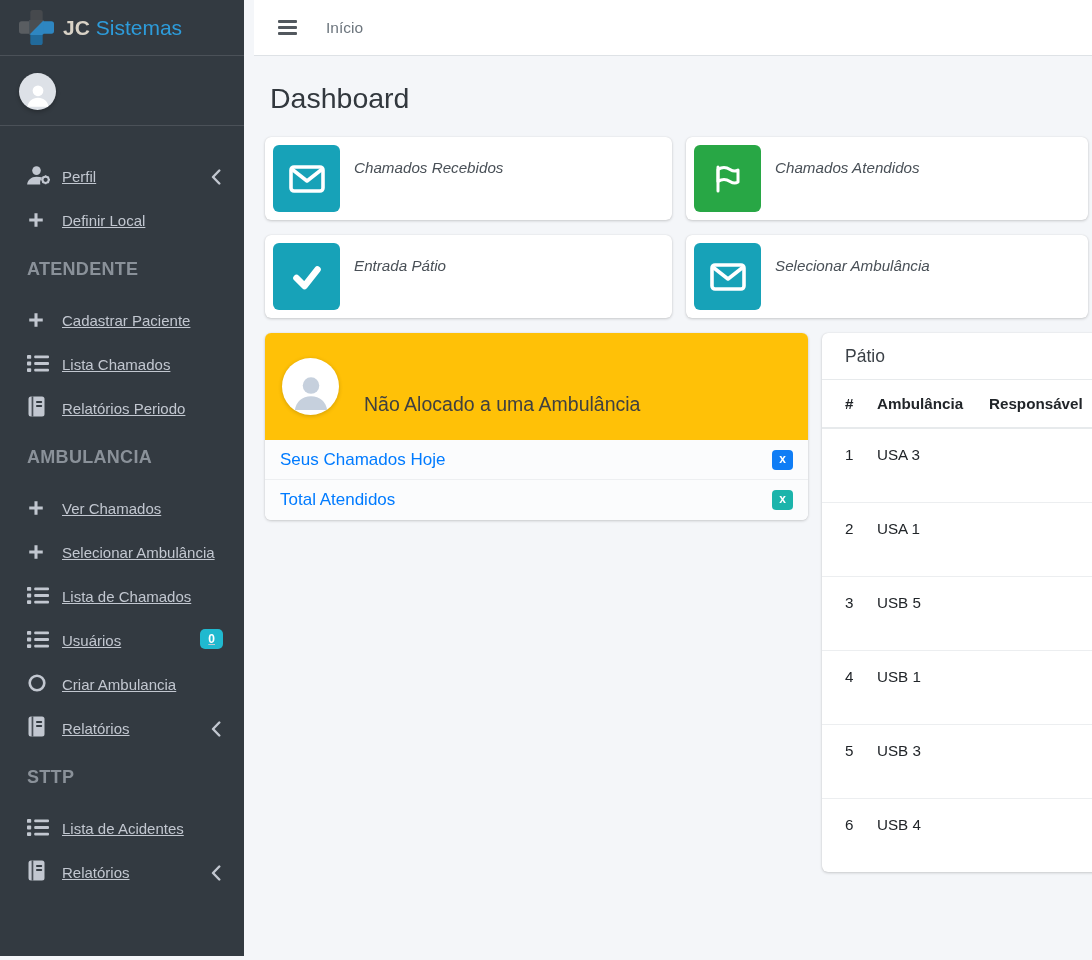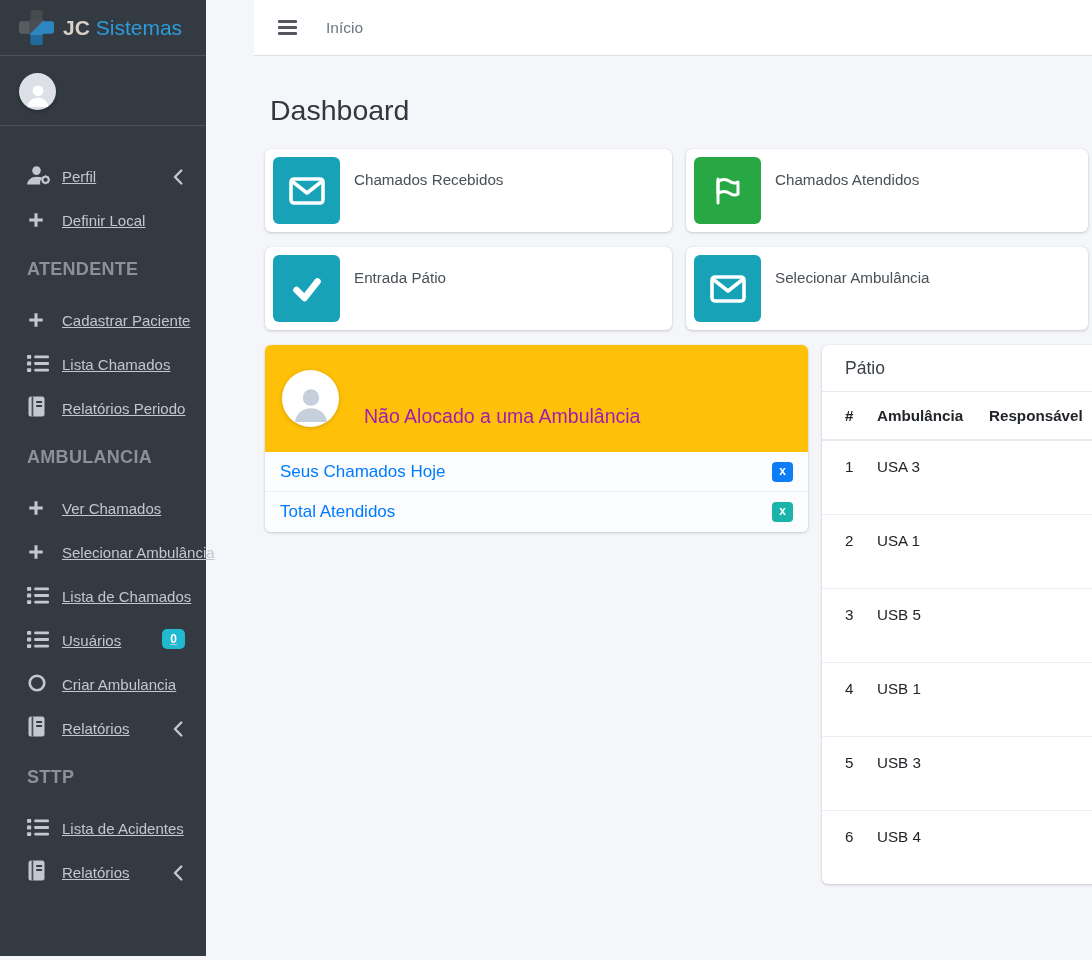--- a/index.html
+++ b/index.html
@@ -7,21 +7,21 @@
   body {
     font-family: "Liberation Sans", sans-serif;
     background: #f4f6f9;
     color: #212529;
     position: relative;
   }
   a { text-decoration: none; }
 
   
   .sidebar {
-    position: fixed; left: 0; top: 0; bottom: 4px; width: 206px;
+    position: fixed; left: 0; top: 0; bottom: 4px; width: 244px;
     background: #333a41; z-index: 20;
   }
   .brand {
     height: 56px; display: flex; align-items: center;
     padding-left: 19px; border-bottom: 1px solid rgba(255,255,255,.12);
     cursor: pointer;
   }
   .brand svg { width: 35px; height: 35px; flex-shrink: 0; }
   .brand-text { margin-left: 9px; font-size: 21px; white-space: nowrap; }
   .brand-jc { color: #d9d2c6; font-weight: bold; }
@@ -56,28 +56,28 @@
   .main { margin-left: 254px; }
   .navbar {
     height: 56px; background: #fff; border-bottom: 1px solid #dee2e6;
     display: flex; align-items: center; padding-left: 24px;
   }
   .hamburger { width: 19px; cursor: pointer; }
   .hamburger span { display: block; height: 2.4px; background: #52585e; margin: 3.5px 0; border-radius: 1px; }
   .nav-home { color: #6c757d; font-size: 15.5px; margin-left: 29px; cursor: pointer; text-align: center; }
 
   .content { padding: 13px 10px 0 11px; }
-  .page-title { font-size: 28.5px; font-weight: 400; color: #32383e; margin: 24px 0 22px 5px; line-height: 1.2; }
+  .page-title { font-size: 28.5px; font-weight: 400; color: #32383e; margin: 12px 0 22px 5px; line-height: 1.2; }
 
   
   .cards-grid { display: grid; grid-template-columns: 407px 402px; column-gap: 14px; row-gap: 15px; }
   .info-box {
     background: #fff; border-radius: 6px; height: 83px; padding: 8px;
     box-shadow: 0 0 1px rgba(0,0,0,.12), 0 1px 3px rgba(0,0,0,.18);
-    display: flex; cursor: pointer;
+    display: flex; cursor: pointer; font-style: italic;
   }
   .ib-icon {
     width: 67px; height: 67px; border-radius: 6px; flex-shrink: 0;
     display: flex; align-items: center; justify-content: center;
   }
   .ib-teal { background: #17a2b8; }
   .ib-green { background: #28a745; }
   .ib-label { margin: 14px 0 0 14px; font-size: 15.2px; color: #495057; }
 
   
@@ -88,21 +88,21 @@
   }
   .widget-header {
     background: #ffc107; height: 107px; display: flex; padding: 0 15px 0 17px;
   }
   .avatar-lg {
     width: 57px; height: 57px; border-radius: 50%; background: #fff;
     align-self: center; overflow: hidden; display: flex; align-items: flex-end; justify-content: center;
     box-shadow: 0 1px 4px rgba(0,0,0,.18);
   }
   .avatar-lg svg { width: 46px; height: 46px; }
-  .widget-title { align-self: flex-end; margin: 0 0 26px 25px; line-height: 1; font-size: 19.5px; color: #a21caf; }
+  .widget-title { align-self: flex-end; margin: 0 0 26px 25px; line-height: 1; font-size: 19.5px; color: #404040; }
   .widget-link-row {
     height: 40px; display: flex; align-items: center; justify-content: space-between;
     padding: 0 15px; border-bottom: 1px solid #edeff1; background: #fbfcfd;
   }
   .widget-link-row:last-child { border-bottom: none; }
   .widget-link { color: #007bff; font-size: 17px; cursor: pointer; }
   .badge-x {
     color: #fff; font-weight: bold; font-size: 12px; text-align: center;
     padding: 3px 7px 4px; border-radius: 4px; min-width: 8px; line-height: 1.1;
   }

